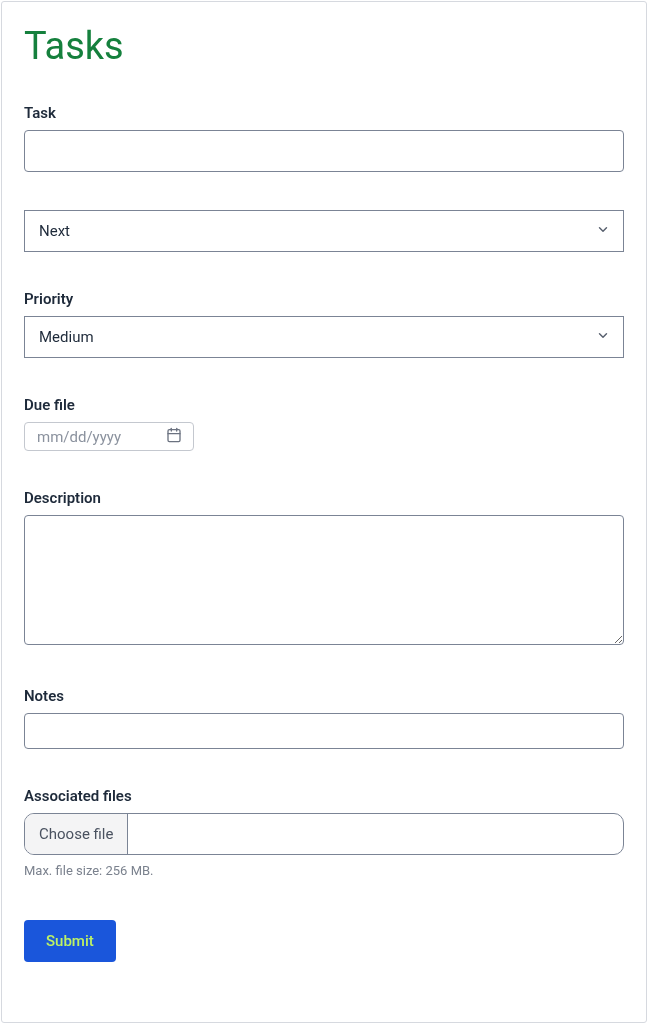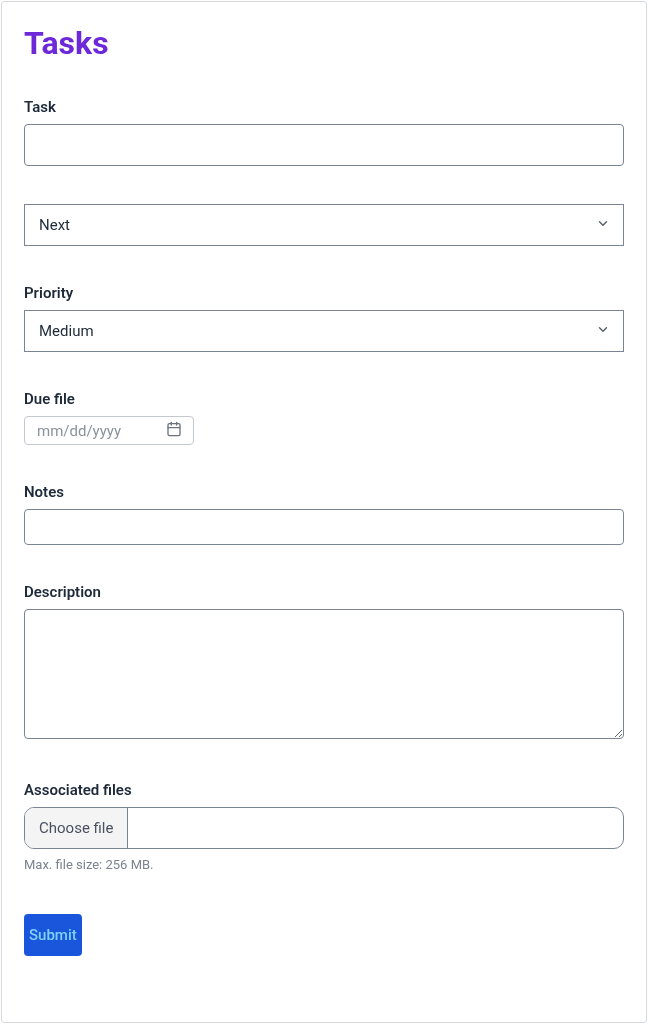--- a/index.html
+++ b/index.html
@@ -16,23 +16,23 @@
     }
     .container {
       border: 1px solid #d6d9df;
       border-radius: 3px;
       width: 646px;
       min-height: 1022px;
       margin: 1px;
       padding: 16px 22px 30px 22px;
     }
     .page-title {
-      font-size: 32px;
-      font-weight: 700;
-      color: #6d28d9;
+      font-size: 38px;
+      font-weight: 400;
+      color: #15803d;
       margin-top: 6px;
       margin-bottom: 36px;
     }
     .form-group {
       margin-bottom: 38px;
     }
     .form-label {
       display: block;
       font-size: 15px;
       font-weight: 600;
@@ -143,24 +143,24 @@
       font-size: 15px;
       color: #1e2a3a;
     }
     .file-hint {
       font-size: 13px;
       color: #7b828e;
       margin-top: 8px;
     }
     .submit-button {
       background: #1a56db;
-      color: #7dd3fc;
+      color: #bef264;
       border: none;
       border-radius: 4px;
-      padding: 12px 5px;
+      padding: 12px 22px;
       font-size: 15px;
       font-weight: 500;
       cursor: pointer;
       font-family: inherit;
       margin-top: 4px;
     }
     .fg-files {
     }
   </style>
 </head>
@@ -212,27 +212,27 @@
             <rect x="3" y="4" width="18" height="18" rx="2" ry="2"></rect>
             <line x1="16" y1="2" x2="16" y2="6"></line>
             <line x1="8" y1="2" x2="8" y2="6"></line>
             <line x1="3" y1="10" x2="21" y2="10"></line>
           </svg>
       </span>
     </div>
   </div>
 
   <div class="form-group">
+    <label class="form-label">Description</label>
+    <textarea class="textarea-input" style=""></textarea>
+  </div>
+
+  <div class="form-group">
     <label class="form-label">Notes</label>
     <input type="text" class="notes-input" value="" style="">
-  </div>
-
-  <div class="form-group">
-    <label class="form-label">Description</label>
-    <textarea class="textarea-input" style=""></textarea>
   </div>
 
   <div class="form-group fg-files">
     <label class="form-label">Associated files</label>
     <div class="file-wrap">
       <button type="button" class="file-button">Choose file</button>
     </div>
     <div class="file-hint">Max. file size: 256 MB.</div>
   </div>
 

